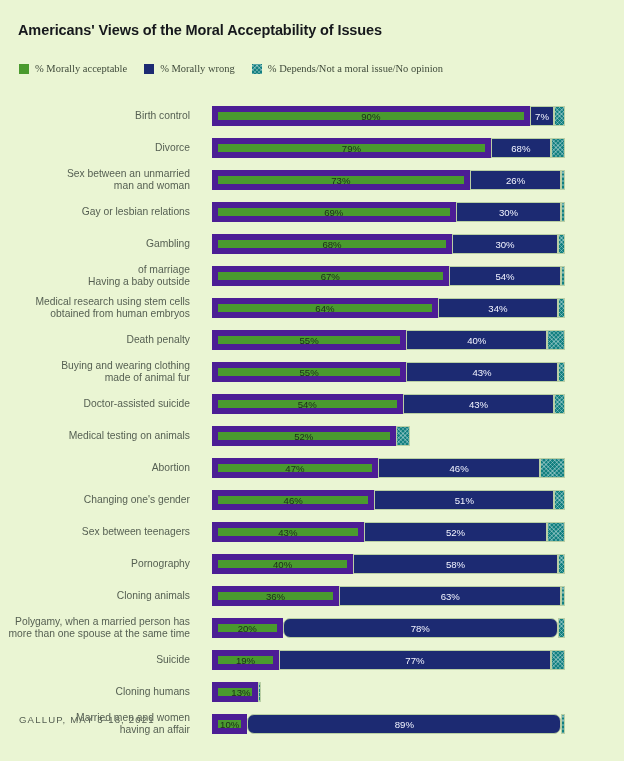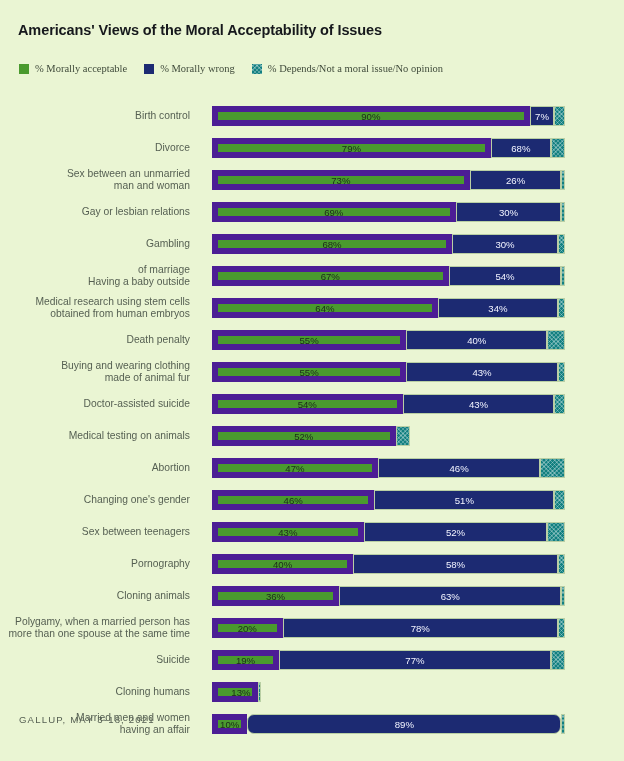--- a/index.html
+++ b/index.html
@@ -319,21 +319,21 @@
           <div class="seg seg-teal" style="width: 1%;"></div>
         </div>
       </div>
       <div class="row">
         <div class="row-label">
           <span>Polygamy, when a married person has</span>
           <span>more than one spouse at the same time</span>
         </div>
         <div class="bar-track">
           <div class="seg seg-green" style="width: 20%;">20%</div>
-          <div class="seg seg-navy" style="width: 78%;">78%</div>
+          <div class="seg seg-navy" style="width: 78%; border-radius: 7px;">78%</div>
           <div class="seg seg-teal" style="width: 2%;"></div>
         </div>
       </div>
       <div class="row">
         <div class="row-label">
           <span>Suicide</span>
         </div>
         <div class="bar-track">
           <div class="seg seg-green" style="width: 19%;">19%</div>
           <div class="seg seg-navy" style="width: 77%;">77%</div>

